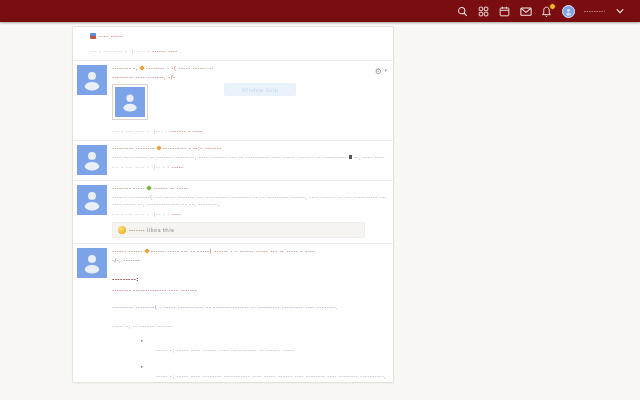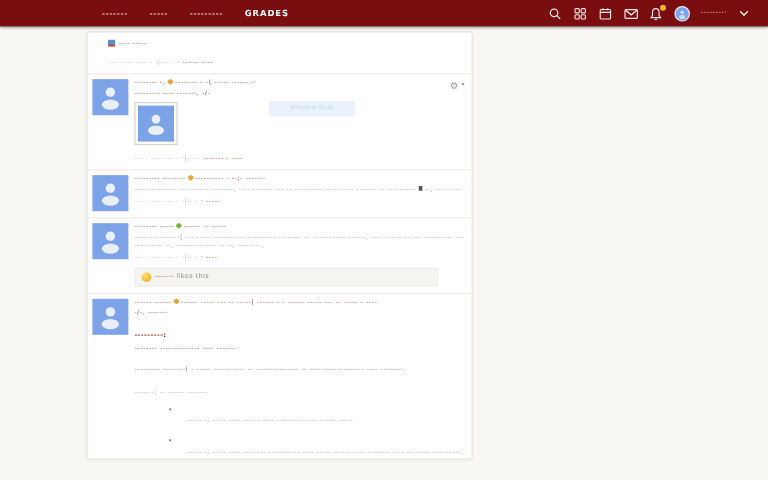--- a/index.html
+++ b/index.html
@@ -79,26 +79,20 @@
   .ic-clip { background:linear-gradient(180deg,#5b8ed6 55%,#c0564a 55%); }
 
   .mt2{margin-top:2px}.mt3{margin-top:3px}.mt4{margin-top:4px}
   .mt8{margin-top:8px}.mt10{margin-top:10px}
   .mt12{margin-top:12px}
 </style>
 </head>
 <body>
 
 <header class="topbar">
-  <nav class="topnav">
-    <a class="nav-item">-------</a>
-    <a class="nav-item">-----</a>
-    <a class="nav-item">---------</a>
-    <a class="nav-item nav-grades">GRADES</a>
-  </nav>
   <div class="top-actions">
     <span class="tb-icon">
       <svg width="11" height="11" viewBox="0 0 14 14">
           <circle cx="6" cy="6" r="4" fill="none" stroke="#f3e9e7" stroke-width="1.3"></circle>
           <line x1="9" y1="9" x2="12.5" y2="12.5" stroke="#f3e9e7" stroke-width="1.3"></line>
         </svg>
     </span>
     <span class="tb-icon">
       <svg width="11" height="11" viewBox="0 0 14 14">
           <rect x="1.5" y="1.5" width="4.5" height="4.5" rx="1" fill="none" stroke="#f3e9e7" stroke-width="1.2"></rect>

